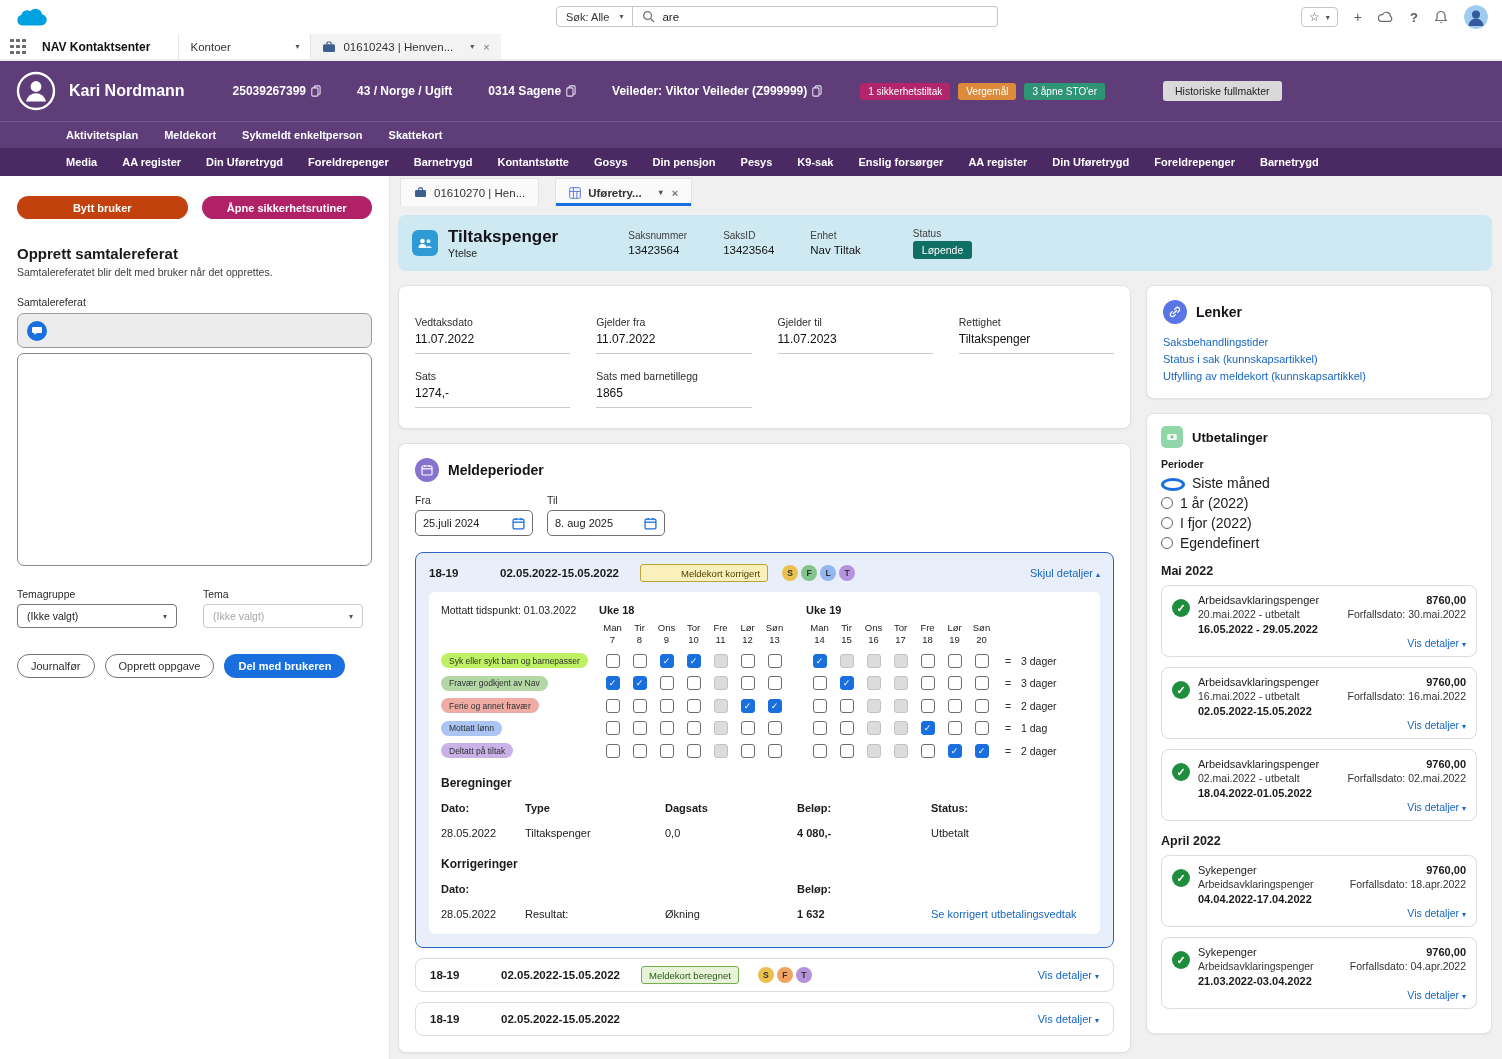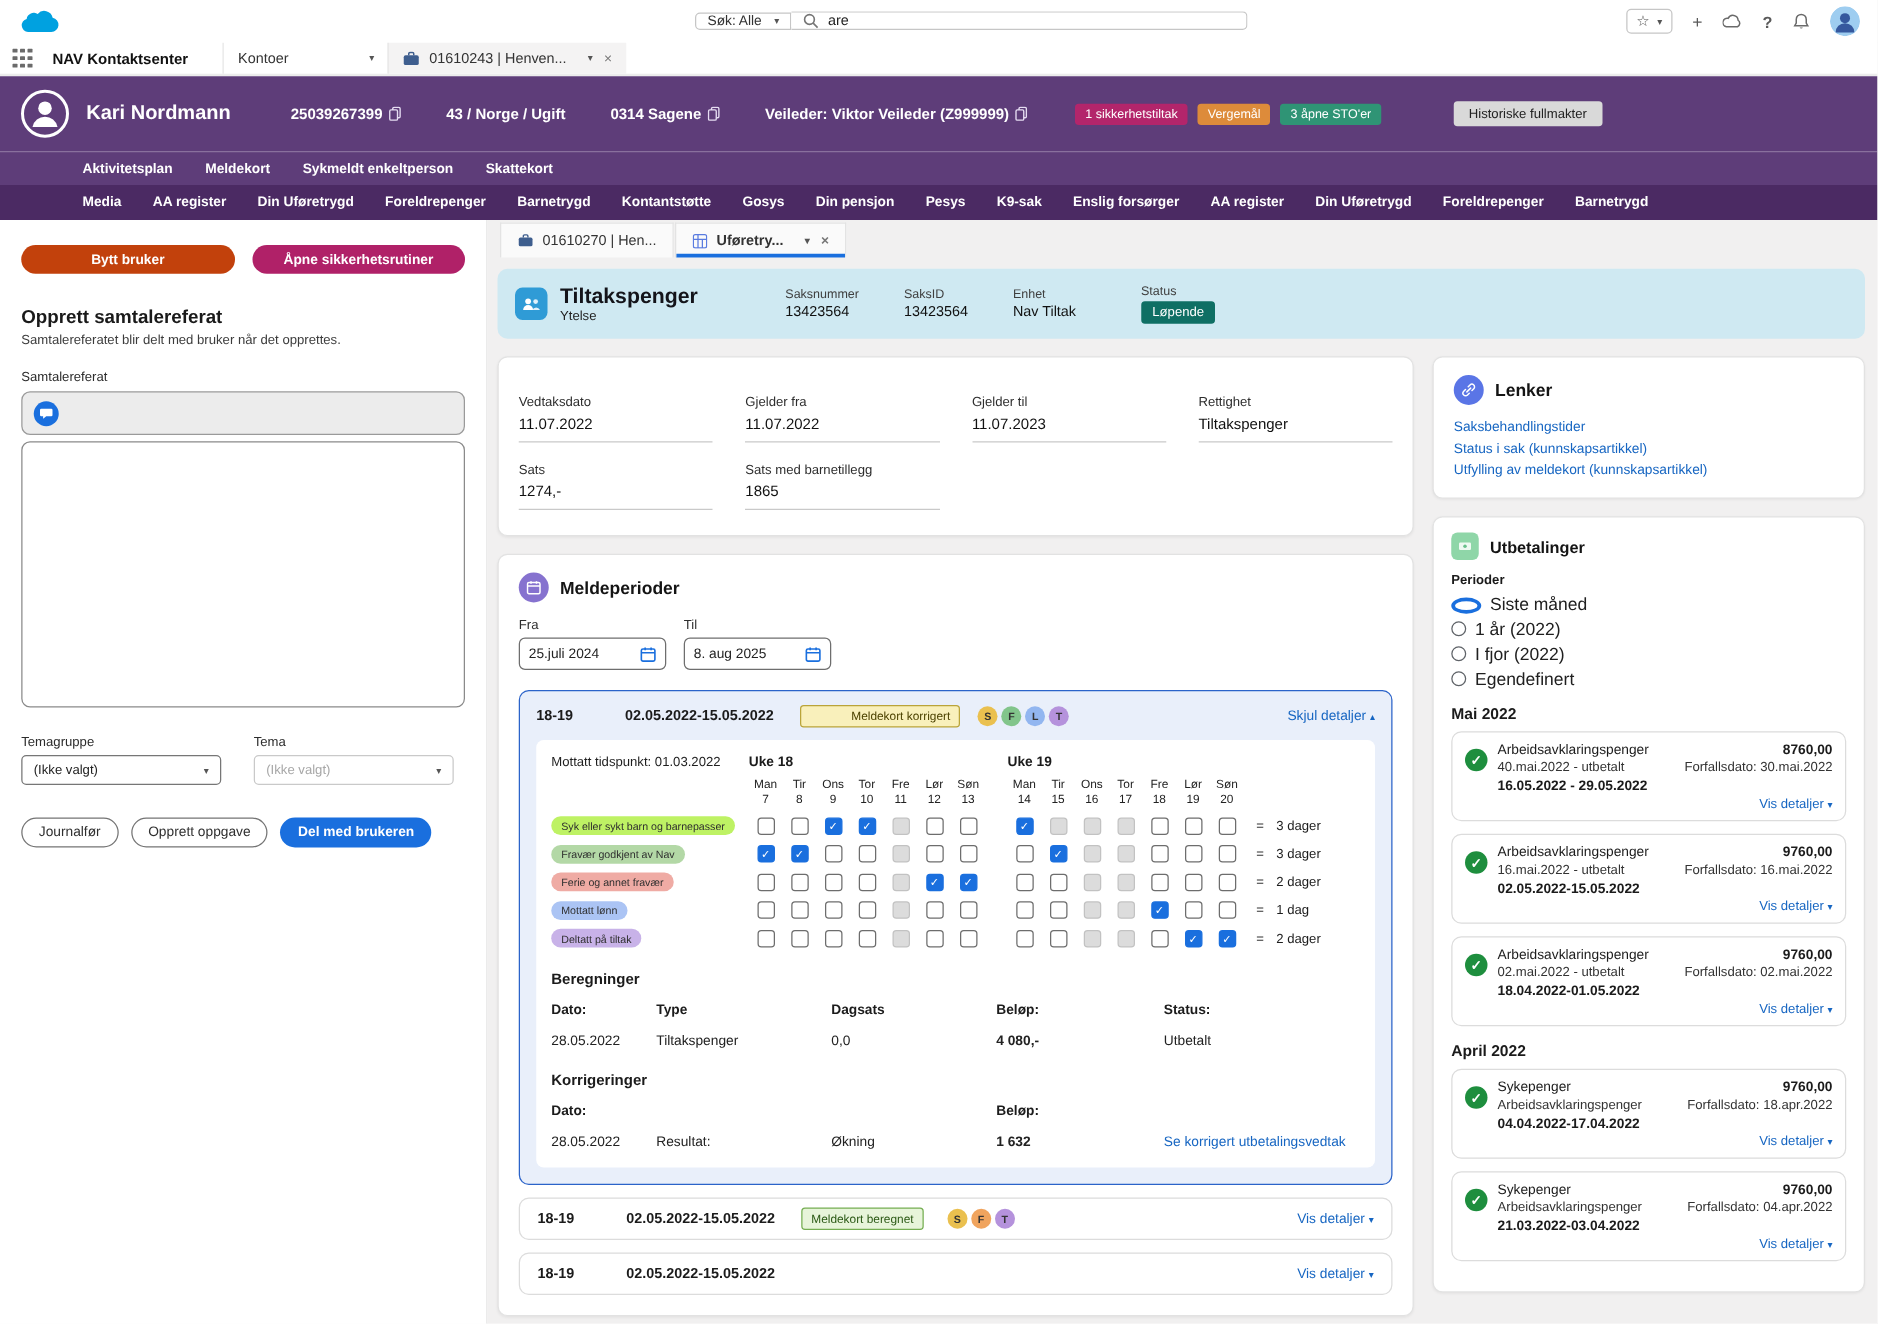--- a/index.html
+++ b/index.html
@@ -5,21 +5,21 @@
 *{margin:0;padding:0;box-sizing:border-box;}
 html,body{width:1502px;height:1059px;}
 body{font-family:"Liberation Sans",sans-serif;color:#1b1b1b;overflow:hidden;background:#fff;font-size:12px;}
 a{text-decoration:none;cursor:pointer;}
 button{cursor:pointer;}
 .screen{width:100%;height:100%;display:flex;flex-direction:column;}
 
 
 .topbar{height:34px;flex:0 0 34px;display:flex;align-items:center;padding:0 14px;position:relative;background:#fff;}
 .sf-logo{width:38px;height:26px;}
-.search-wrap{position:absolute;left:556px;top:6px;display:flex;height:21px;width:442px;align-items:center;}
+.search-wrap{position:absolute;left:556px;top:6px;display:flex;height:21px;width:442px;}
 .search-scope{display:flex;align-items:center;gap:10px;padding:0 9px;border:1px solid #c6c6c6;border-radius:4px 0 0 4px;font-size:11px;color:#333;background:#fff;cursor:pointer;}
 .search-box{flex:1;display:flex;align-items:center;gap:7px;border:1px solid #c6c6c6;border-left:none;border-radius:0 4px 4px 0;padding:0 9px;font-size:11.5px;color:#222;background:#fff;}
 .chev{font-size:8px;color:#555;}
 .topbar-right{margin-left:auto;display:flex;align-items:center;gap:16px;}
 .fav-ctl{display:flex;align-items:center;gap:6px;border:1px solid #c6c6c6;border-radius:4px;height:20px;padding:0 7px;color:#555;font-size:12px;}
 .tb-ic{color:#5a5a5a;font-size:14px;line-height:1;}
 .tb-q{font-size:13px;font-weight:bold;color:#5a5a5a;}
 .avatar-24{width:24px;height:24px;border-radius:50%;overflow:hidden;display:block;}
 
 
@@ -64,21 +64,21 @@
 .editor-area{display:block;margin-top:5px;height:213px;border:1.5px solid #8a8a8a;border-radius:7px;background:#fff;width:100%;resize:none;font-family:inherit;padding:8px;font-size:12px;}
 .lp-row{display:flex;gap:26px;margin-top:4px;}
 .sel{width:160px;height:24px;border:1px solid #767676;border-radius:4px;display:flex;align-items:center;justify-content:space-between;padding:0 9px;font-size:10.5px;color:#222;margin-top:4px;background:#fff;cursor:pointer;}
 .sel.disabled{border-color:#c9c9c9;color:#a7a7a7;}
 .lp-actions{display:flex;gap:10px;margin-top:26px;}
 .ghost-btn{height:24px;border:1px solid #747474;border-radius:12px;background:#fff;font-size:11px;color:#2f2f2f;padding:0 13px;font-family:inherit;}
 .solid-btn{height:24px;border:none;border-radius:12px;background:#1a6fde;font-size:11px;color:#fff;padding:0 14px;font-family:inherit;font-weight:bold;}
 
 
 .main{flex:1;background:#f1f0f0;display:flex;flex-direction:column;min-width:0;}
-.subtabs{height:30px;flex:0 0 30px;display:flex;align-items:stretch;padding:2px 0 0 10px;gap:1px;}
+.subtabs{height:30px;flex:0 0 30px;display:flex;align-items:stretch;padding:2px 0 0 10px;gap:16px;}
 .subtab{display:flex;align-items:center;gap:7px;padding:0 13px;font-size:11.5px;color:#333;background:#fafafa;border:1px solid #e3e3e3;border-bottom:none;white-space:nowrap;}
 .subtab.active{font-weight:bold;box-shadow:inset 0 -3px 0 #1a6fde;}
 .main-scroll{flex:1;padding:9px 10px 0 8px;overflow:hidden;}
 
 
 .case-header{background:#cfe9f2;border-radius:8px;height:56px;display:flex;align-items:center;padding:0 14px;}
 .ch-icon{width:26px;height:26px;border-radius:6px;background:#2f9bd6;display:flex;align-items:center;justify-content:center;margin-right:10px;flex:0 0 26px;}
 .ch-titlebox{margin-right:70px;}
 .ch-title{font-size:17px;font-weight:bold;color:#14141a;}
 .ch-sub{font-size:10.5px;color:#222;}
@@ -898,21 +898,21 @@
               <div id="utb-groups">
                   <div class="u-month">Mai 2022</div>
                   <div class="u-item">
                     <span class="u-check">✓</span>
                     <div class="u-body">
                       <div class="u-r1">
                         <span class="u-title">Arbeidsavklaringspenger</span>
                         <span class="u-amount">8760,00</span>
                       </div>
                       <div class="u-r2">
-                        <span class="u-line">40.mai.2022 - utbetalt</span>
+                        <span class="u-line">20.mai.2022 - utbetalt</span>
                         <span class="u-due">Forfallsdato: 30.mai.2022</span>
                       </div>
                       <div class="u-period">16.05.2022 - 29.05.2022</div>
                       <div class="u-r4">
                         <a class="u-link">Vis detaljer <span class="chev-dn">▾</span></a>
                       </div>
                     </div>
                   </div>
                   <div class="u-item">
                     <span class="u-check">✓</span>

